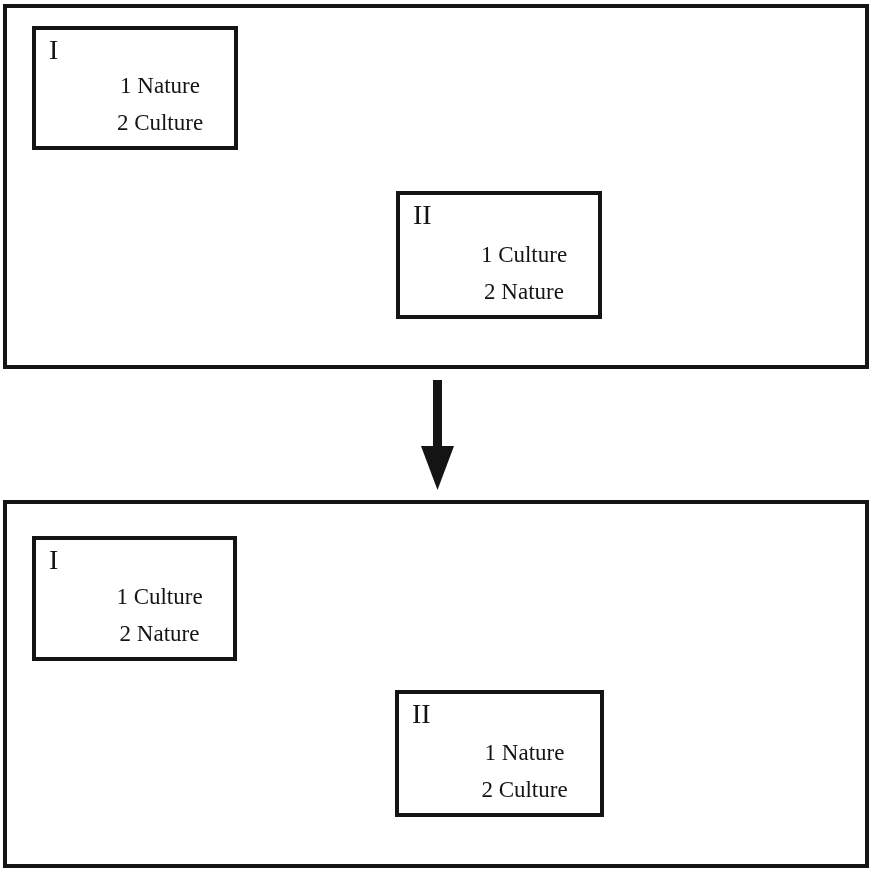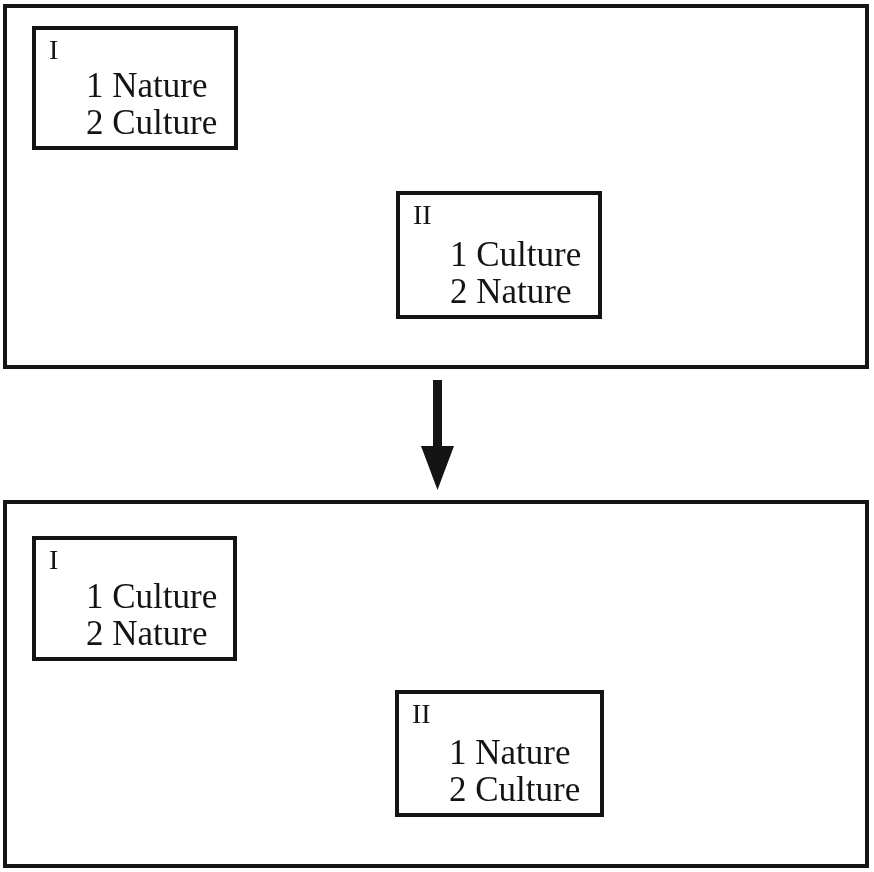--- a/index.html
+++ b/index.html
@@ -50,22 +50,22 @@
     top: 3px;
     font-size: 28px;
     line-height: 34px;
   }
   .items {
     position: absolute;
     left: 0;
     right: 0;
     bottom: 5px;
     padding-left: 50px;
-    text-align: left;
-    font-size: 35px;
+    text-align: center;
+    font-size: 23px;
     line-height: 37px;
   }
   .arrow-wrap {
     position: absolute;
     left: 417px;
     top: 380px;
     width: 41px;
     height: 112px;
   }
   .arrow-wrap svg {

